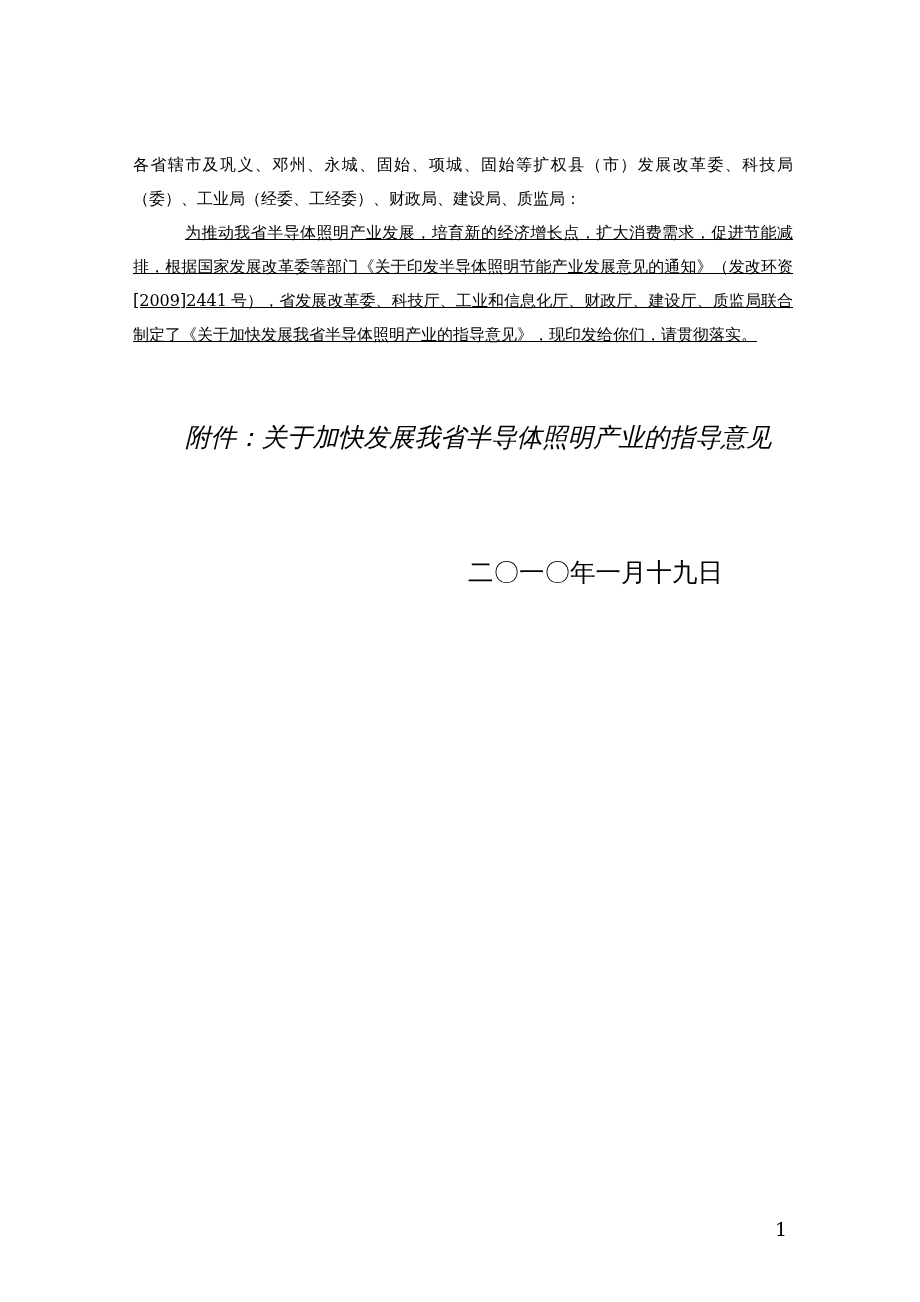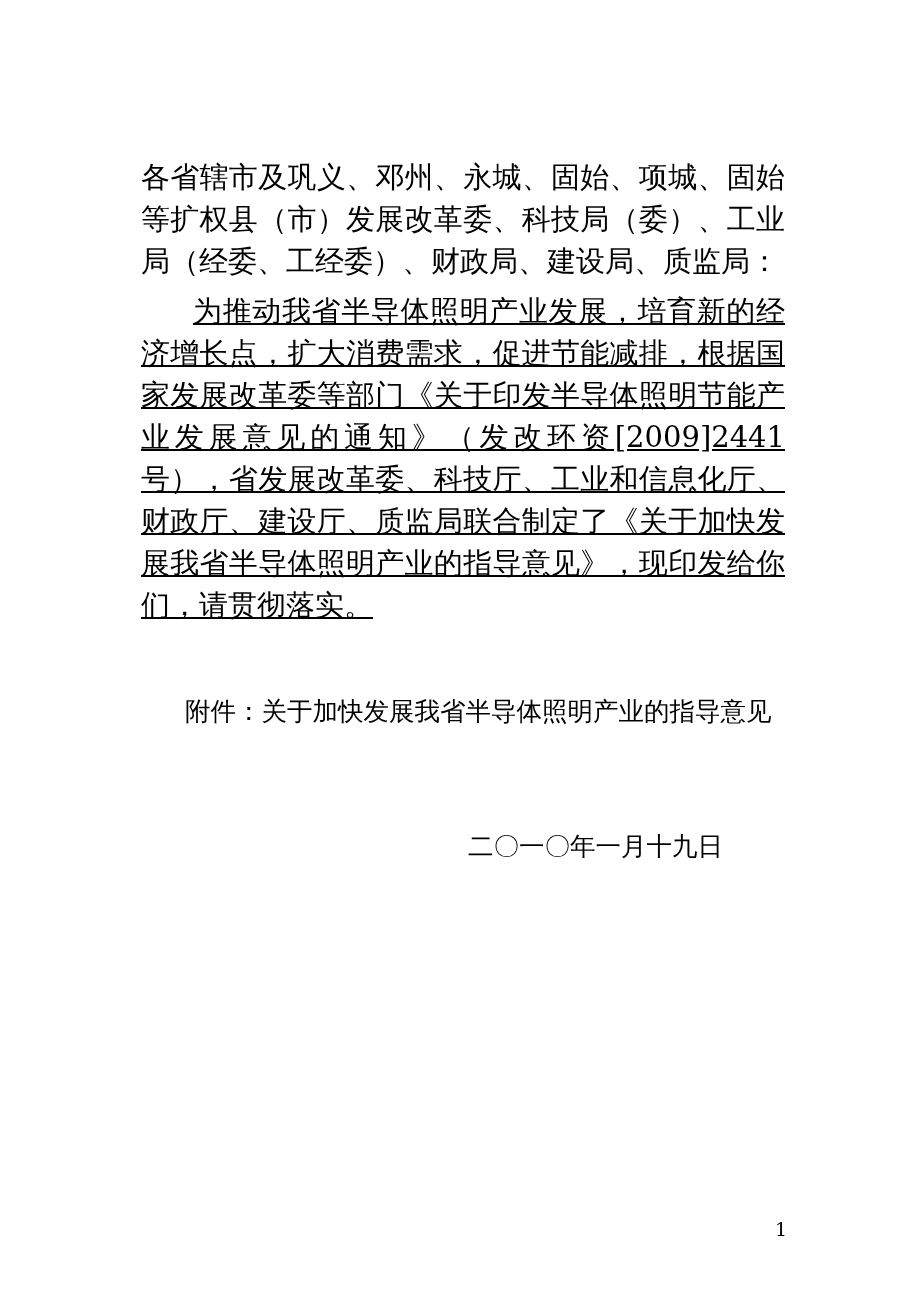--- a/index.html
+++ b/index.html
@@ -22,37 +22,38 @@
     height: 1302px;
     box-sizing: border-box;
   }
   .content {
     position: absolute;
     left: 133px;
     top: 148px;
     width: 660px;
   }
   .para {
-    font-size: 29px;
-    line-height: 42px;
+    font-size: 16px;
+    line-height: 34px;
     text-align: justify;
     text-justify: inter-ideograph;
-    margin: 8px;
+    margin: 0;
     letter-spacing: 0px;
   }
   .para.indent {
     text-indent: 52px;
     text-decoration: underline;
   }
   .block-gap-1 { margin-top: 0px; }
   .attachment {
     margin-top: 62px;
     font-size: 25.5px;
     line-height: 47px;
     text-indent: 52px;
+    font-style: italic;
   }
   .date {
     margin-top: 88px;
     font-size: 25.5px;
     line-height: 47px;
     text-align: right;
     padding-right: 70px;
     font-family: Liberation Serif, serif;
   }
   .page-number {

